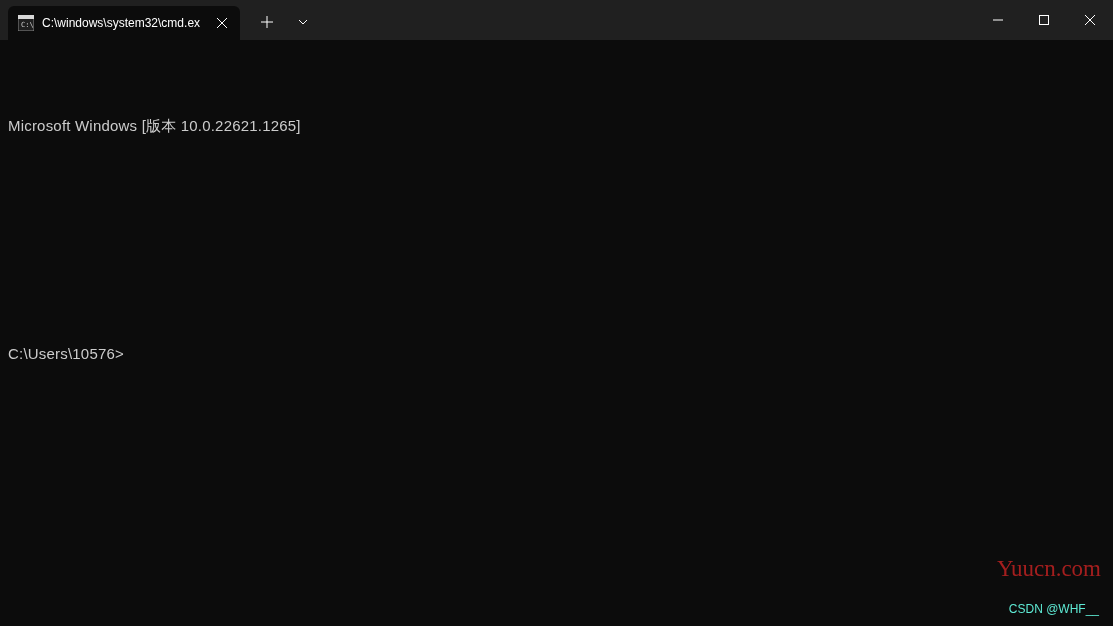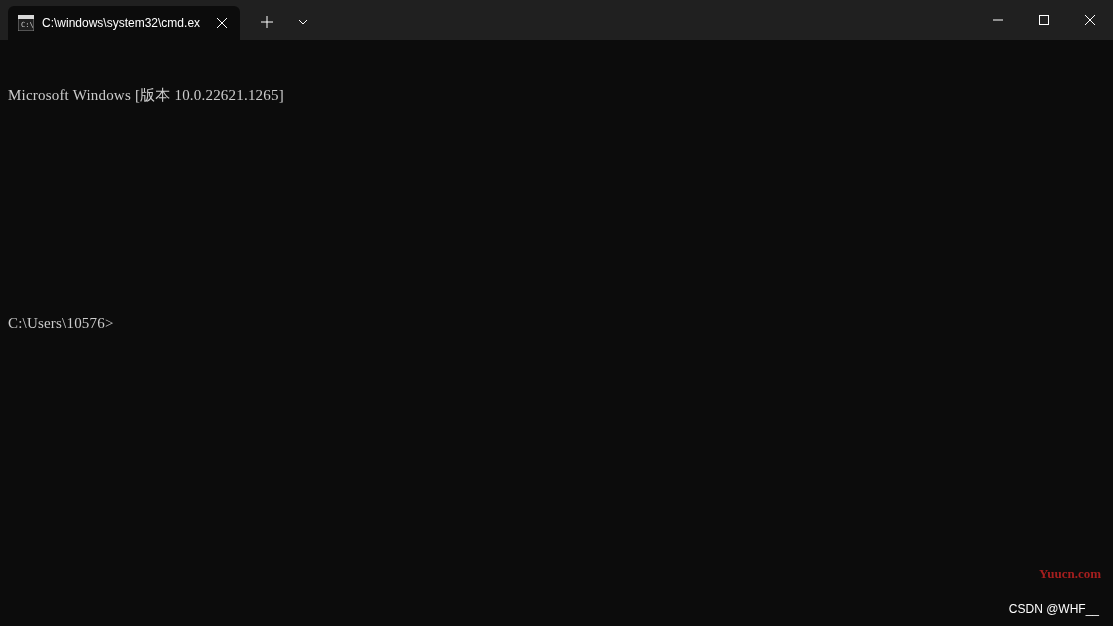--- a/index.html
+++ b/index.html
@@ -91,43 +91,43 @@
       justify-content: center;
       color: #ffffff;
       cursor: pointer;
     }
     .terminal {
       padding: 8px 8px;
       font-size: 15px;
       line-height: 19px;
       letter-spacing: 0.2px;
       color: #cccccc;
-      font-family: Liberation Serif, serif;
+      font-family: Liberation Sans, sans-serif;
       white-space: pre;
+      margin-top: 30px;
     }
     .terminal-line {
       min-height: 19px;
     }
     .watermark-main {
       position: absolute;
       right: 12px;
       bottom: 44px;
       font-family: "Georgia", serif;
-      font-size: 13px;
+      font-size: 23px;
       color: #b52020;
       opacity: 0.9;
-      font-weight: bold;
     }
     .watermark-sub {
       position: absolute;
       right: 14px;
       bottom: 10px;
       font-family: "Segoe UI", sans-serif;
       font-size: 12px;
-      color: #ffffff;
+      color: #5eead4;
     }
   </style>
 </head>
 <body>
 
 <div class="titlebar">
   <div class="tab">
     <span class="tab-icon">
       <svg width="16" height="16" viewBox="0 0 16 16">
         <rect x="0" y="0" width="16" height="16" fill="#1f1f1f" stroke="#888" stroke-width="1"></rect>

